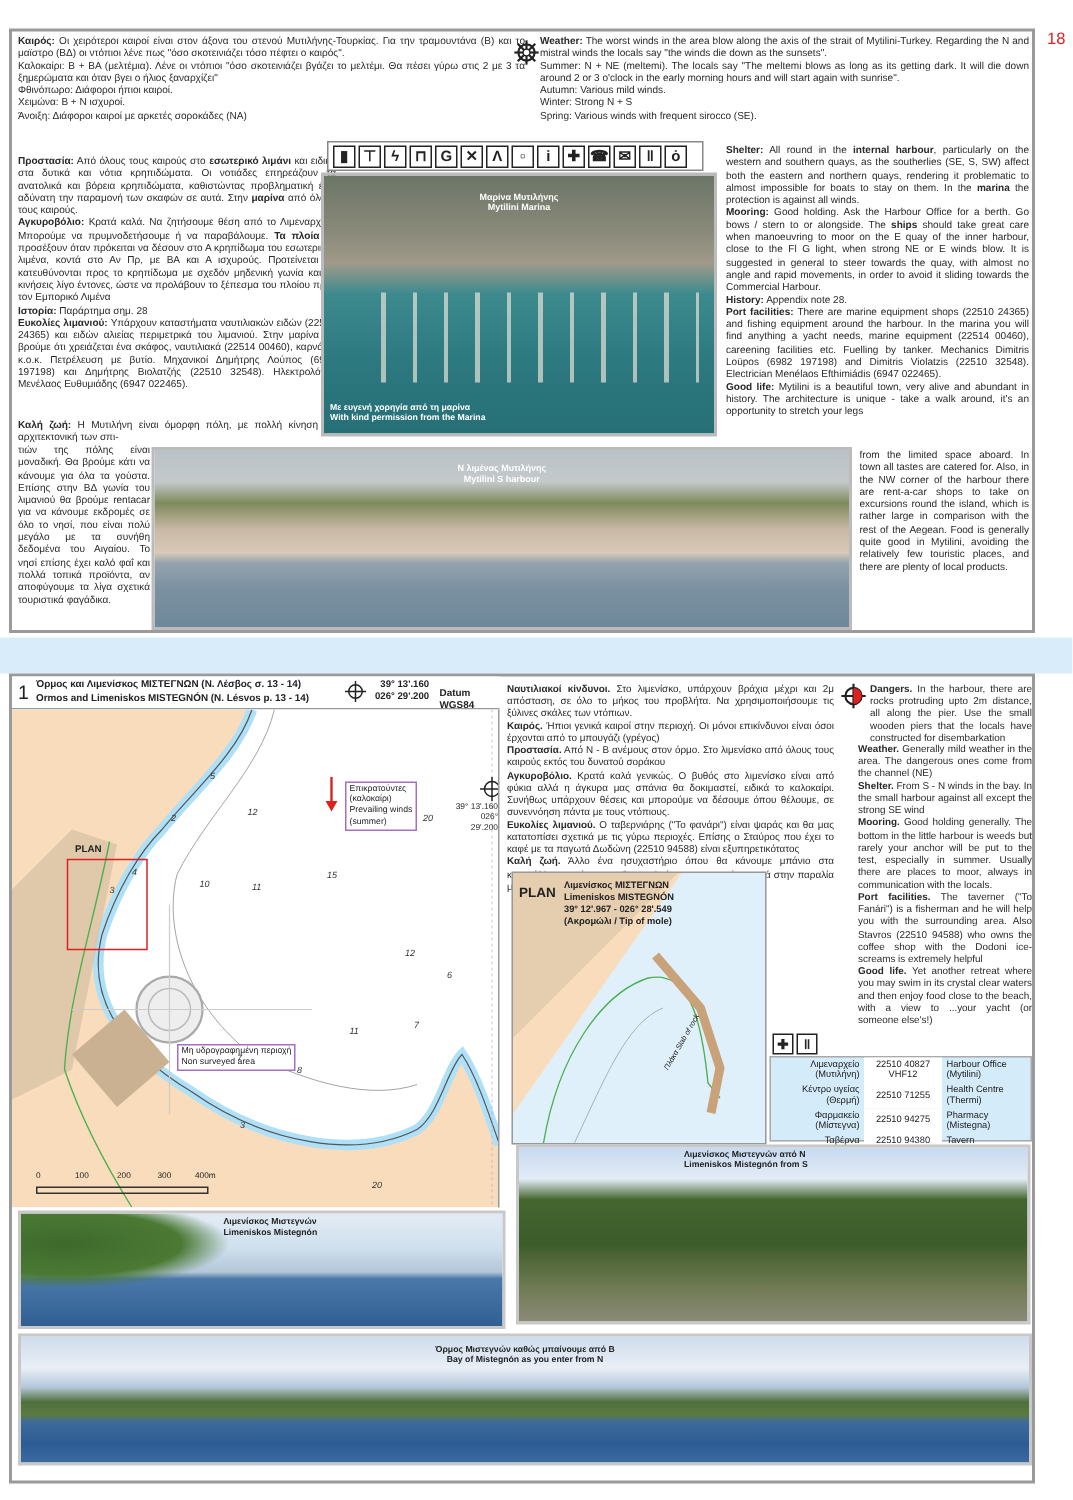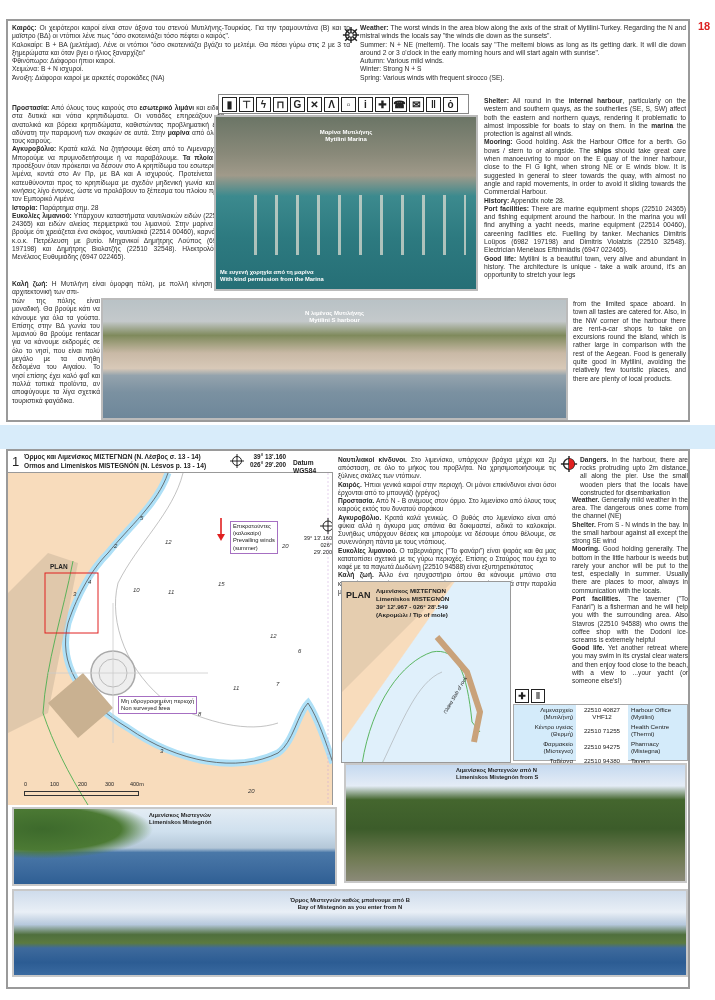--- a/index.html
+++ b/index.html
@@ -1,20 +1,20 @@
 <!DOCTYPE html>
 <html><head>
 <meta charset="utf-8">
 <style>
   * { box-sizing: border-box; margin: 0; padding: 0; }
   html, body { width: 715px; height: 1000px; background: #fff; overflow: hidden; }
   body { font-family: "Liberation Sans", sans-serif; font-size: 7px; color: #222; line-height: 1.22; position: relative; }
   b { font-weight: bold; }
   .abs { position: absolute; }
-  .page-num { position: absolute; left: 698px; top: 20px; color: #d22; font-weight: bold; font-size: 11px; font-family: "Liberation Sans", sans-serif; }
+  .page-num { position: absolute; left: 698px; top: 20px; color: #d22; font-weight: normal; font-size: 11px; font-family: "Liberation Sans", sans-serif; }
   
   .top-frame { position: absolute; left: 6px; top: 19px; width: 684px; height: 403px; border: 2px solid #9a9a9a; background: #fff; }
   .txt { position: absolute; font-size: 6.7px; line-height: 1.24; text-align: justify; color: #2a2a2a; }
   .txt p { margin: 0; }
   .gr-top { left: 4px; top: 3px; width: 338px; }
   .gr-mid { left: 4px; top: 83px; width: 212px; }
   .gr-low { left: 4px; top: 273px; width: 276px; }
   .gr-bottom { left: 4px; top: 290px; width: 88px; text-align: justify; }
   .en-top { left: 348px; top: 3px; width: 330px; }
   .en-mid { left: 476px; top: 84px; width: 202px; }

